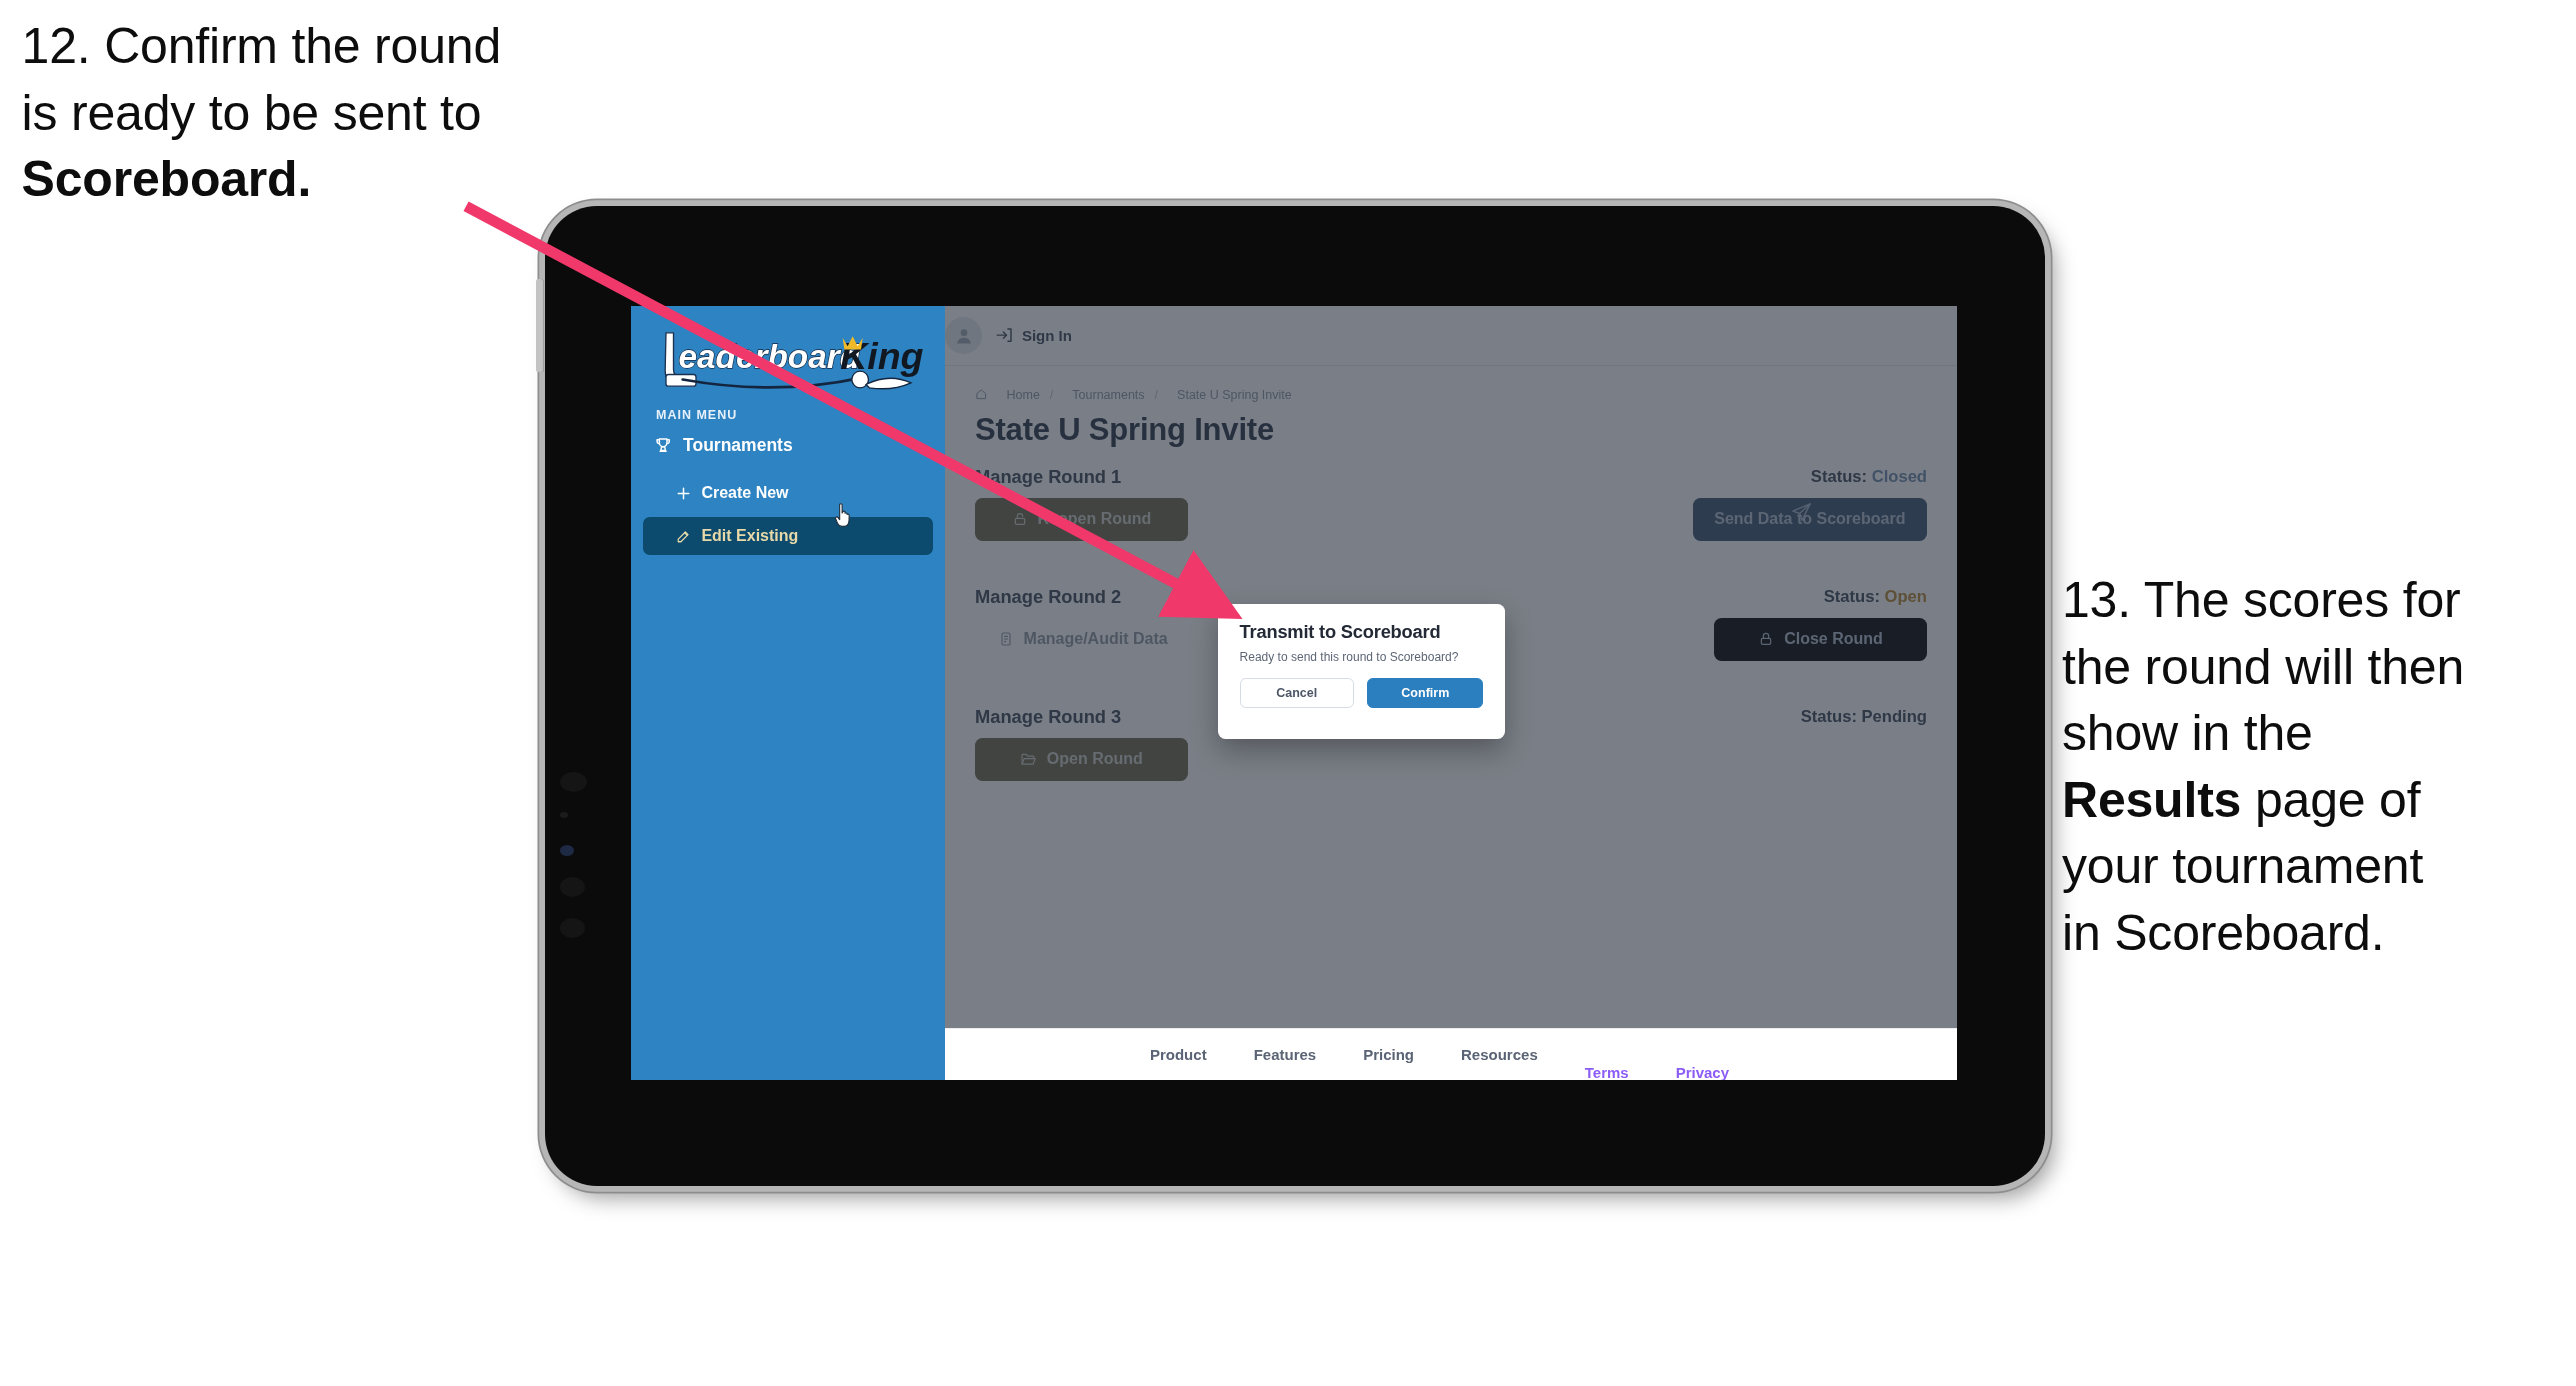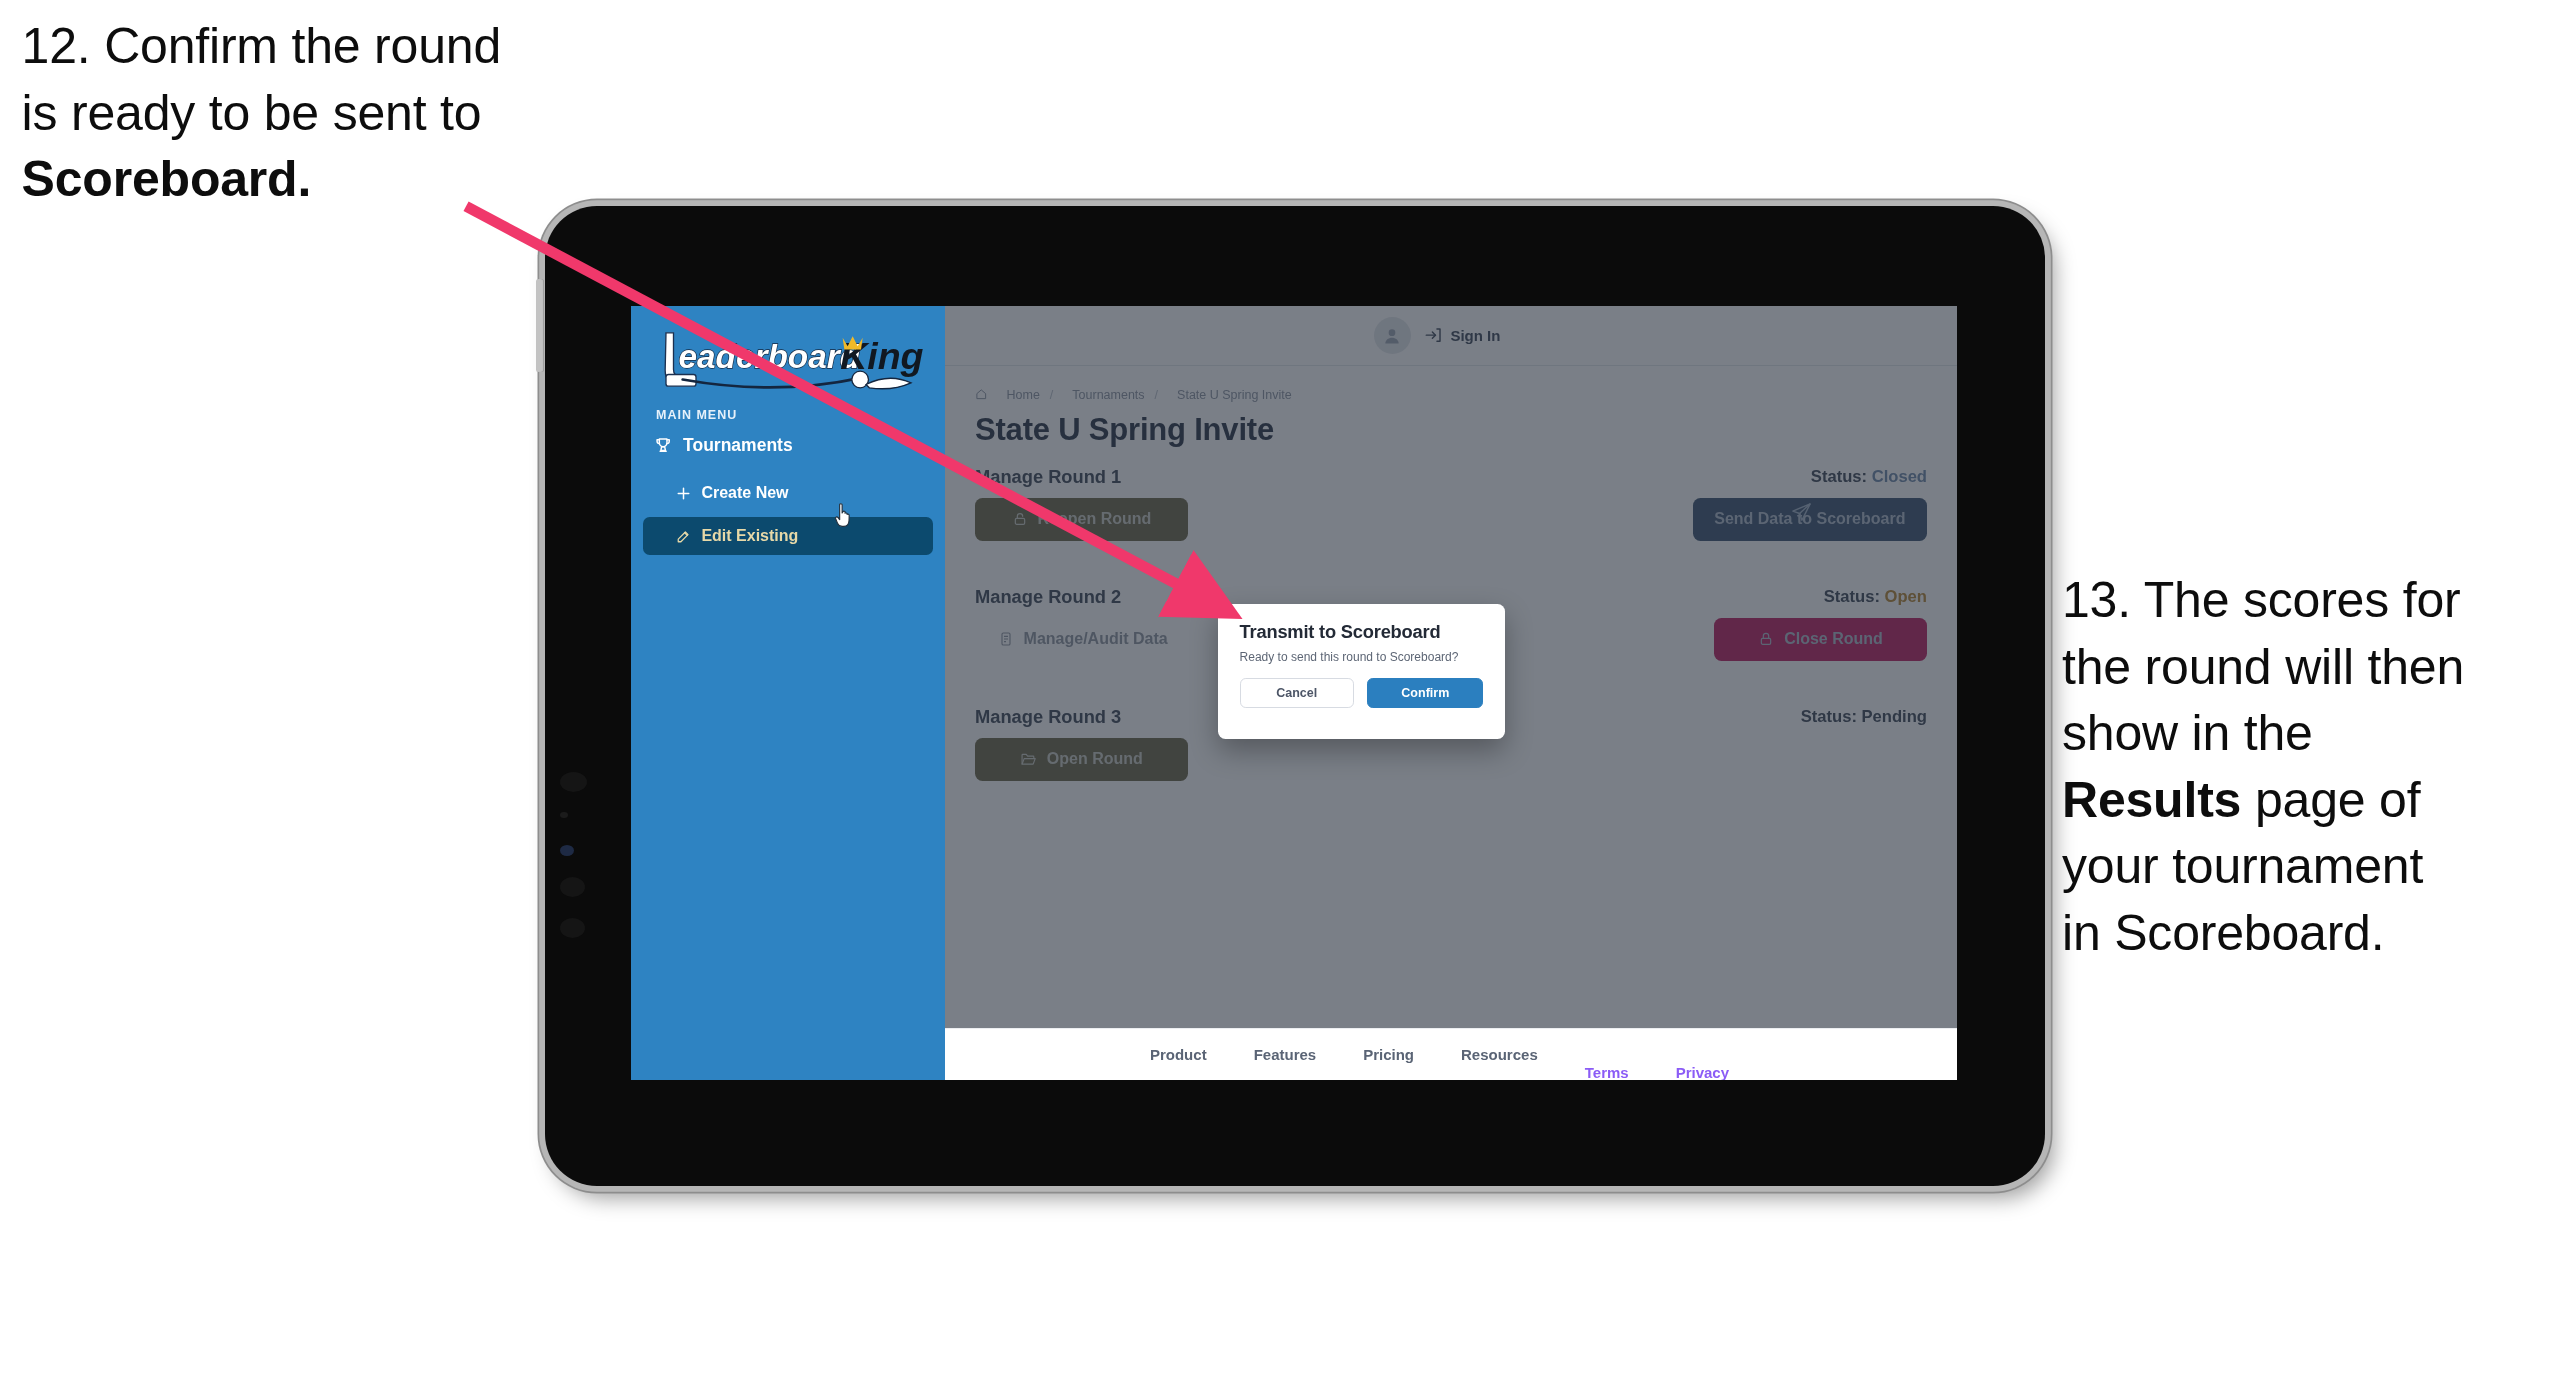--- a/index.html
+++ b/index.html
@@ -93,21 +93,21 @@
   .ico { display:inline-flex; align-items:center; justify-content:center; }
   .ico svg { display:block; }
 
   
   #sidebar-cursor { position:absolute; left:202px; top:197px; width:21.6px; height:25px; }
 
   
   #content { flex: 1; position: relative; background:#ffffff; display:flex; flex-direction:column; }
   #topbar {
     height: 60px; border-bottom: 0.8px solid #e3e6ea;
-    display: flex; align-items: center; justify-content: center;
+    display: flex; align-items: center; justify-content: flex-start;
     padding-right: 28px; gap: 13.3px;
   }
   #avatar { width: 37px; height: 37px; border-radius: 50%; background: #e3e6ea;
             display:flex; align-items:center; justify-content:center; }
   #signin { display:flex; align-items:center; gap:8.3px; font-size:15px; font-weight:700; color:#3c4657; }
 
   #body { flex: 1; padding: 21.6px 30px 0 30px; }
   #breadcrumb { display:flex; align-items:center; gap:10px; font-size:12.5px; color:#8b93a1; }
   #breadcrumb .sep { color:#b9bfc9; }
   #breadcrumb .crumb { white-space:nowrap;padding-left:9px; }
@@ -123,21 +123,21 @@
   .round-actions { display:flex; align-items:center; justify-content:space-between; margin-bottom:45px; }
 
   .btn {
     display:inline-flex; align-items:center; justify-content:center; gap:10px;
     border-radius:7.5px; font-size:16px; font-weight:700; padding:0 21.6px;
     height:43px; min-width:213px; border:none; white-space:nowrap;
   }
   .btn-olive { background:#6b6445; color:#c9cbc2; }
   .btn-ghost { background:transparent; color:#59627380; border:0.8px solid transparent; color:#5d6675; opacity:.7; }
   .btn-steel { background:#37506e; color:#aebacb; }
-  .btn-steel2{ background:#be185d; color:#aebacb; }
+  .btn-steel2{ background:#000000; color:#aebacb; }
 
   
   #footer {
     height: 52px; background:#ffffff; border-top:0.8px solid #eceef1;
     display:flex; align-items:center; justify-content:center; gap:47px;
     padding-right:23px;
   }
   #footer a { font-size:15px; font-weight:700; color:#5a6475; text-decoration:none; }
   #footer a.dim { color:#8b5cf6;margin-top:35px; }
 

